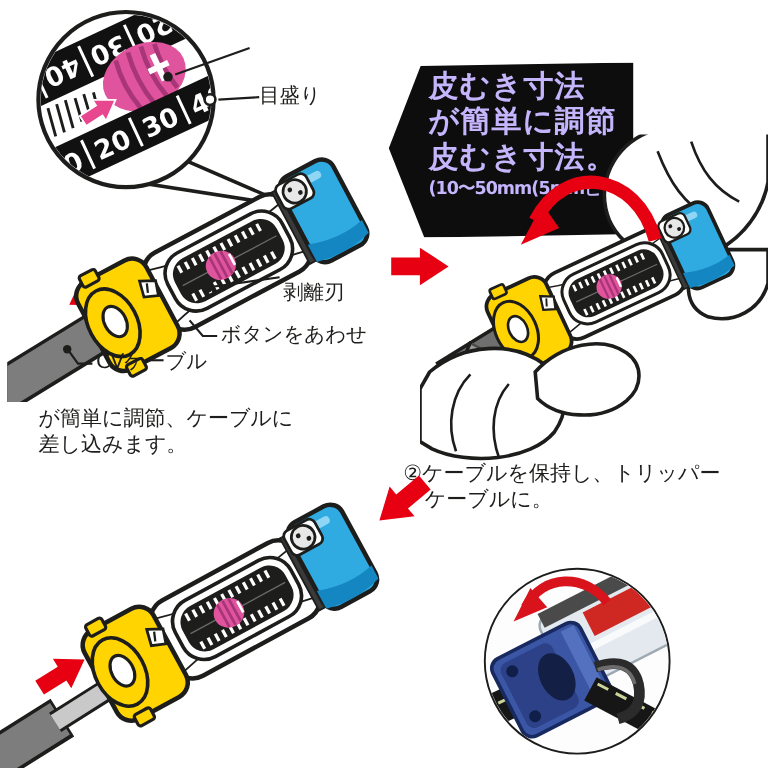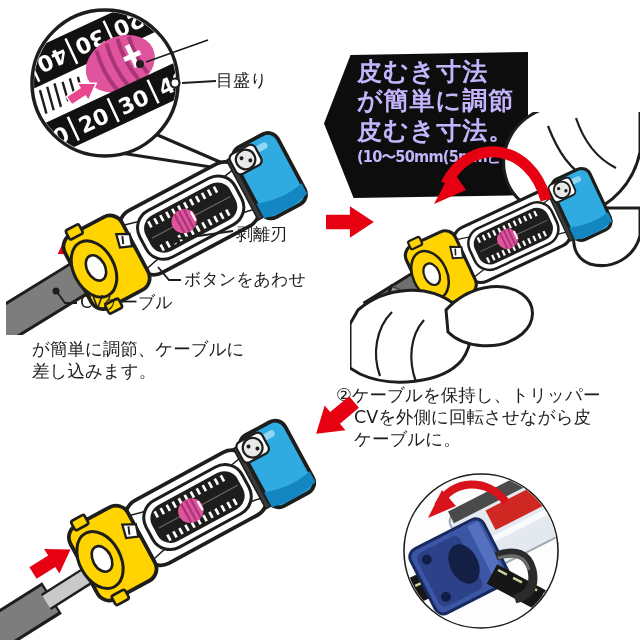--- a/index.html
+++ b/index.html
@@ -143,21 +143,21 @@
     <g>
       <line x1="-14" y1="204" x2="74" y2="150" stroke="#1d1d1b" stroke-width="37"></line>
       <line x1="-14" y1="204" x2="72" y2="151" stroke="#7d7d7d" stroke-width="31"></line>
     </g>
     <use href="#arrowsym" fill="#e60012" transform="translate(87,104) rotate(148) scale(0.8)"></use>
     <g transform="translate(88,141) rotate(-28)">
       <use href="#toolsym" transform="scale(0.75) translate(-34,-75)"></use>
     </g>
   </svg>
 
-  <div class="lab" style="left:236px;top:226px">剥離刃</div>
+  <div class="lab" style="left:236px;top:236px">剥離刃</div>
   <div class="lab" style="left:184px;top:271px">ボタンをあわせ</div>
   <div class="lab" style="left:80px;top:294px">CVケーブル</div>
 
   <div class="step" style="left:14px;top:338px">
     <div class="cont">が簡単に調節、ケーブルに</div>
     <div class="cont">差し込みます。</div>
   </div>
 
   <svg class="abs" style="left:324px;top:198px" width="56" height="48" viewBox="0 0 56 48">
     <use href="#arrowsym" fill="#e60012" transform="translate(2,24) scale(0.92)"></use>
@@ -194,21 +194,20 @@
     <path d="M30,264 C22,242 26,216 42,200 M66,270 C58,248 60,224 74,208" fill="none" stroke="#1d1d1b" stroke-width="2.2"></path>
 
     <g>
       <path d="M196,88 C180,30 120,24 96,72" fill="none" stroke="#e60012" stroke-width="11"></path>
       <polygon points="84,92 102,58 116,78" fill="#e60012"></polygon>
     </g>
   </svg>
 
   <div class="step" style="left:336px;top:384px">
     <div>②ケーブルを保持し、トリッパー</div>
-    <div class="cont">CVを外側に回転させながら皮</div>
     <div class="cont">ケーブルに。</div>
   </div>
 
   <svg class="abs" style="left:294px;top:392px" width="68" height="62" viewBox="0 0 68 62">
     <use href="#arrowsym" fill="#e60012" transform="translate(60,10) rotate(140) scale(0.95)"></use>
   </svg>
 
   <svg class="abs" style="left:0;top:412px" width="335" height="228" viewBox="0 0 335 228">
     <g>
       <line x1="-15" y1="228" x2="52" y2="186" stroke="#1d1d1b" stroke-width="37"></line>

